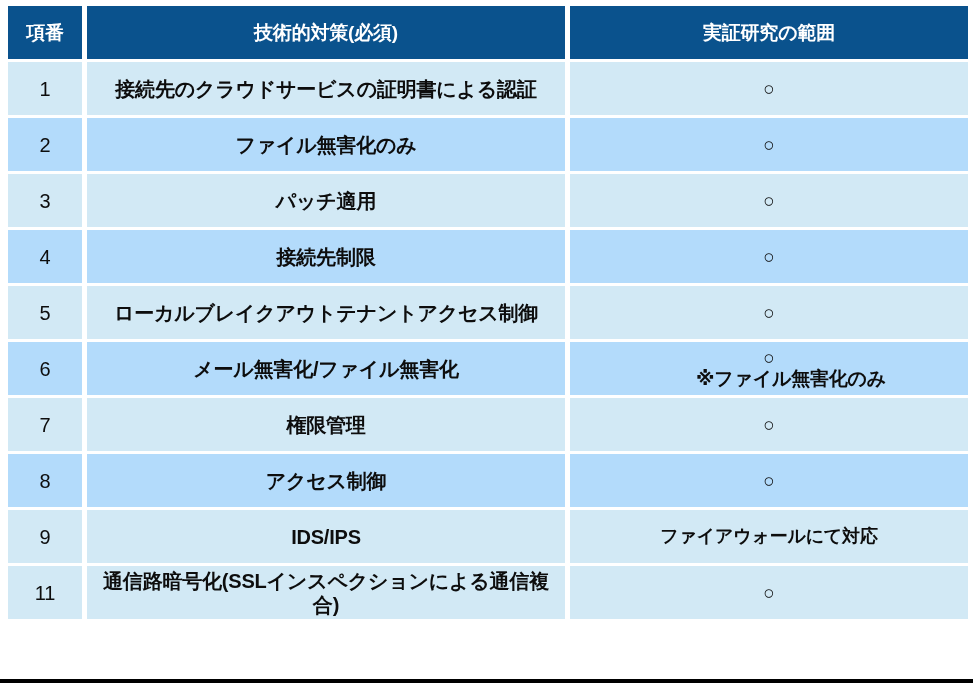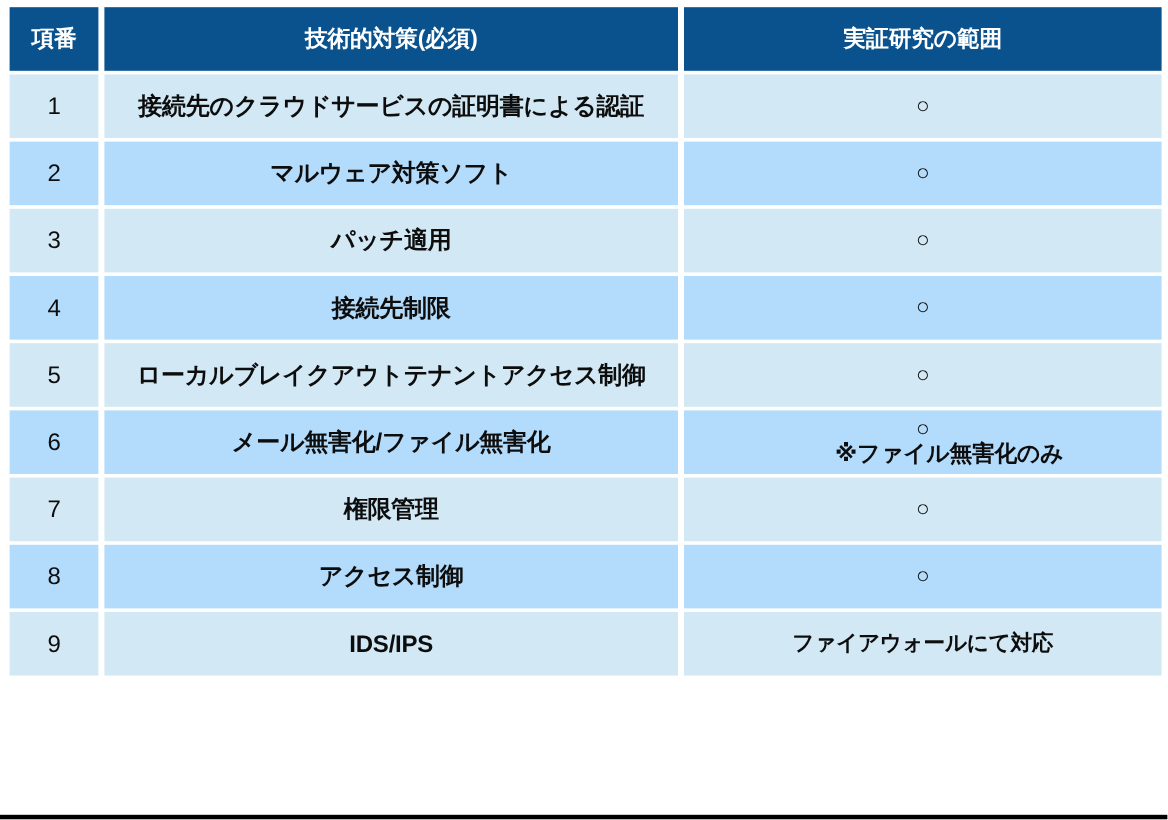--- a/index.html
+++ b/index.html
@@ -124,21 +124,21 @@
     <tbody id="table-body">
         <tr class="row-odd">
           <td class="cell-no">1</td>
           <td class="cell-measure">接続先のクラウドサービスの証明書による認証</td>
           <td class="cell-scope">
             <span class="mark-circle">○</span>
           </td>
         </tr>
         <tr class="row-even">
           <td class="cell-no">2</td>
-          <td class="cell-measure">マルウェア対策ソフト</td>
+          <td class="cell-measure">ファイル無害化のみ</td>
           <td class="cell-scope">
             <span class="mark-circle">○</span>
           </td>
         </tr>
         <tr class="row-odd">
           <td class="cell-no">3</td>
           <td class="cell-measure">パッチ適用</td>
           <td class="cell-scope">
             <span class="mark-circle">○</span>
           </td>
@@ -179,16 +179,23 @@
           <td class="cell-measure">アクセス制御</td>
           <td class="cell-scope">
             <span class="mark-circle">○</span>
           </td>
         </tr>
         <tr class="row-odd">
           <td class="cell-no">9</td>
           <td class="cell-measure">IDS/IPS</td>
           <td class="cell-scope"><span class="">ファイアウォールにて対応</span></td>
         </tr>
+        <tr class="row-odd">
+          <td class="cell-no">11</td>
+          <td class="cell-measure">通信路暗号化(SSLインスペクションによる通信複合)</td>
+          <td class="cell-scope">
+            <span class="mark-circle">○</span>
+          </td>
+        </tr>
       </tbody>
   </table>
 
 </div>
 
 </body></html>

